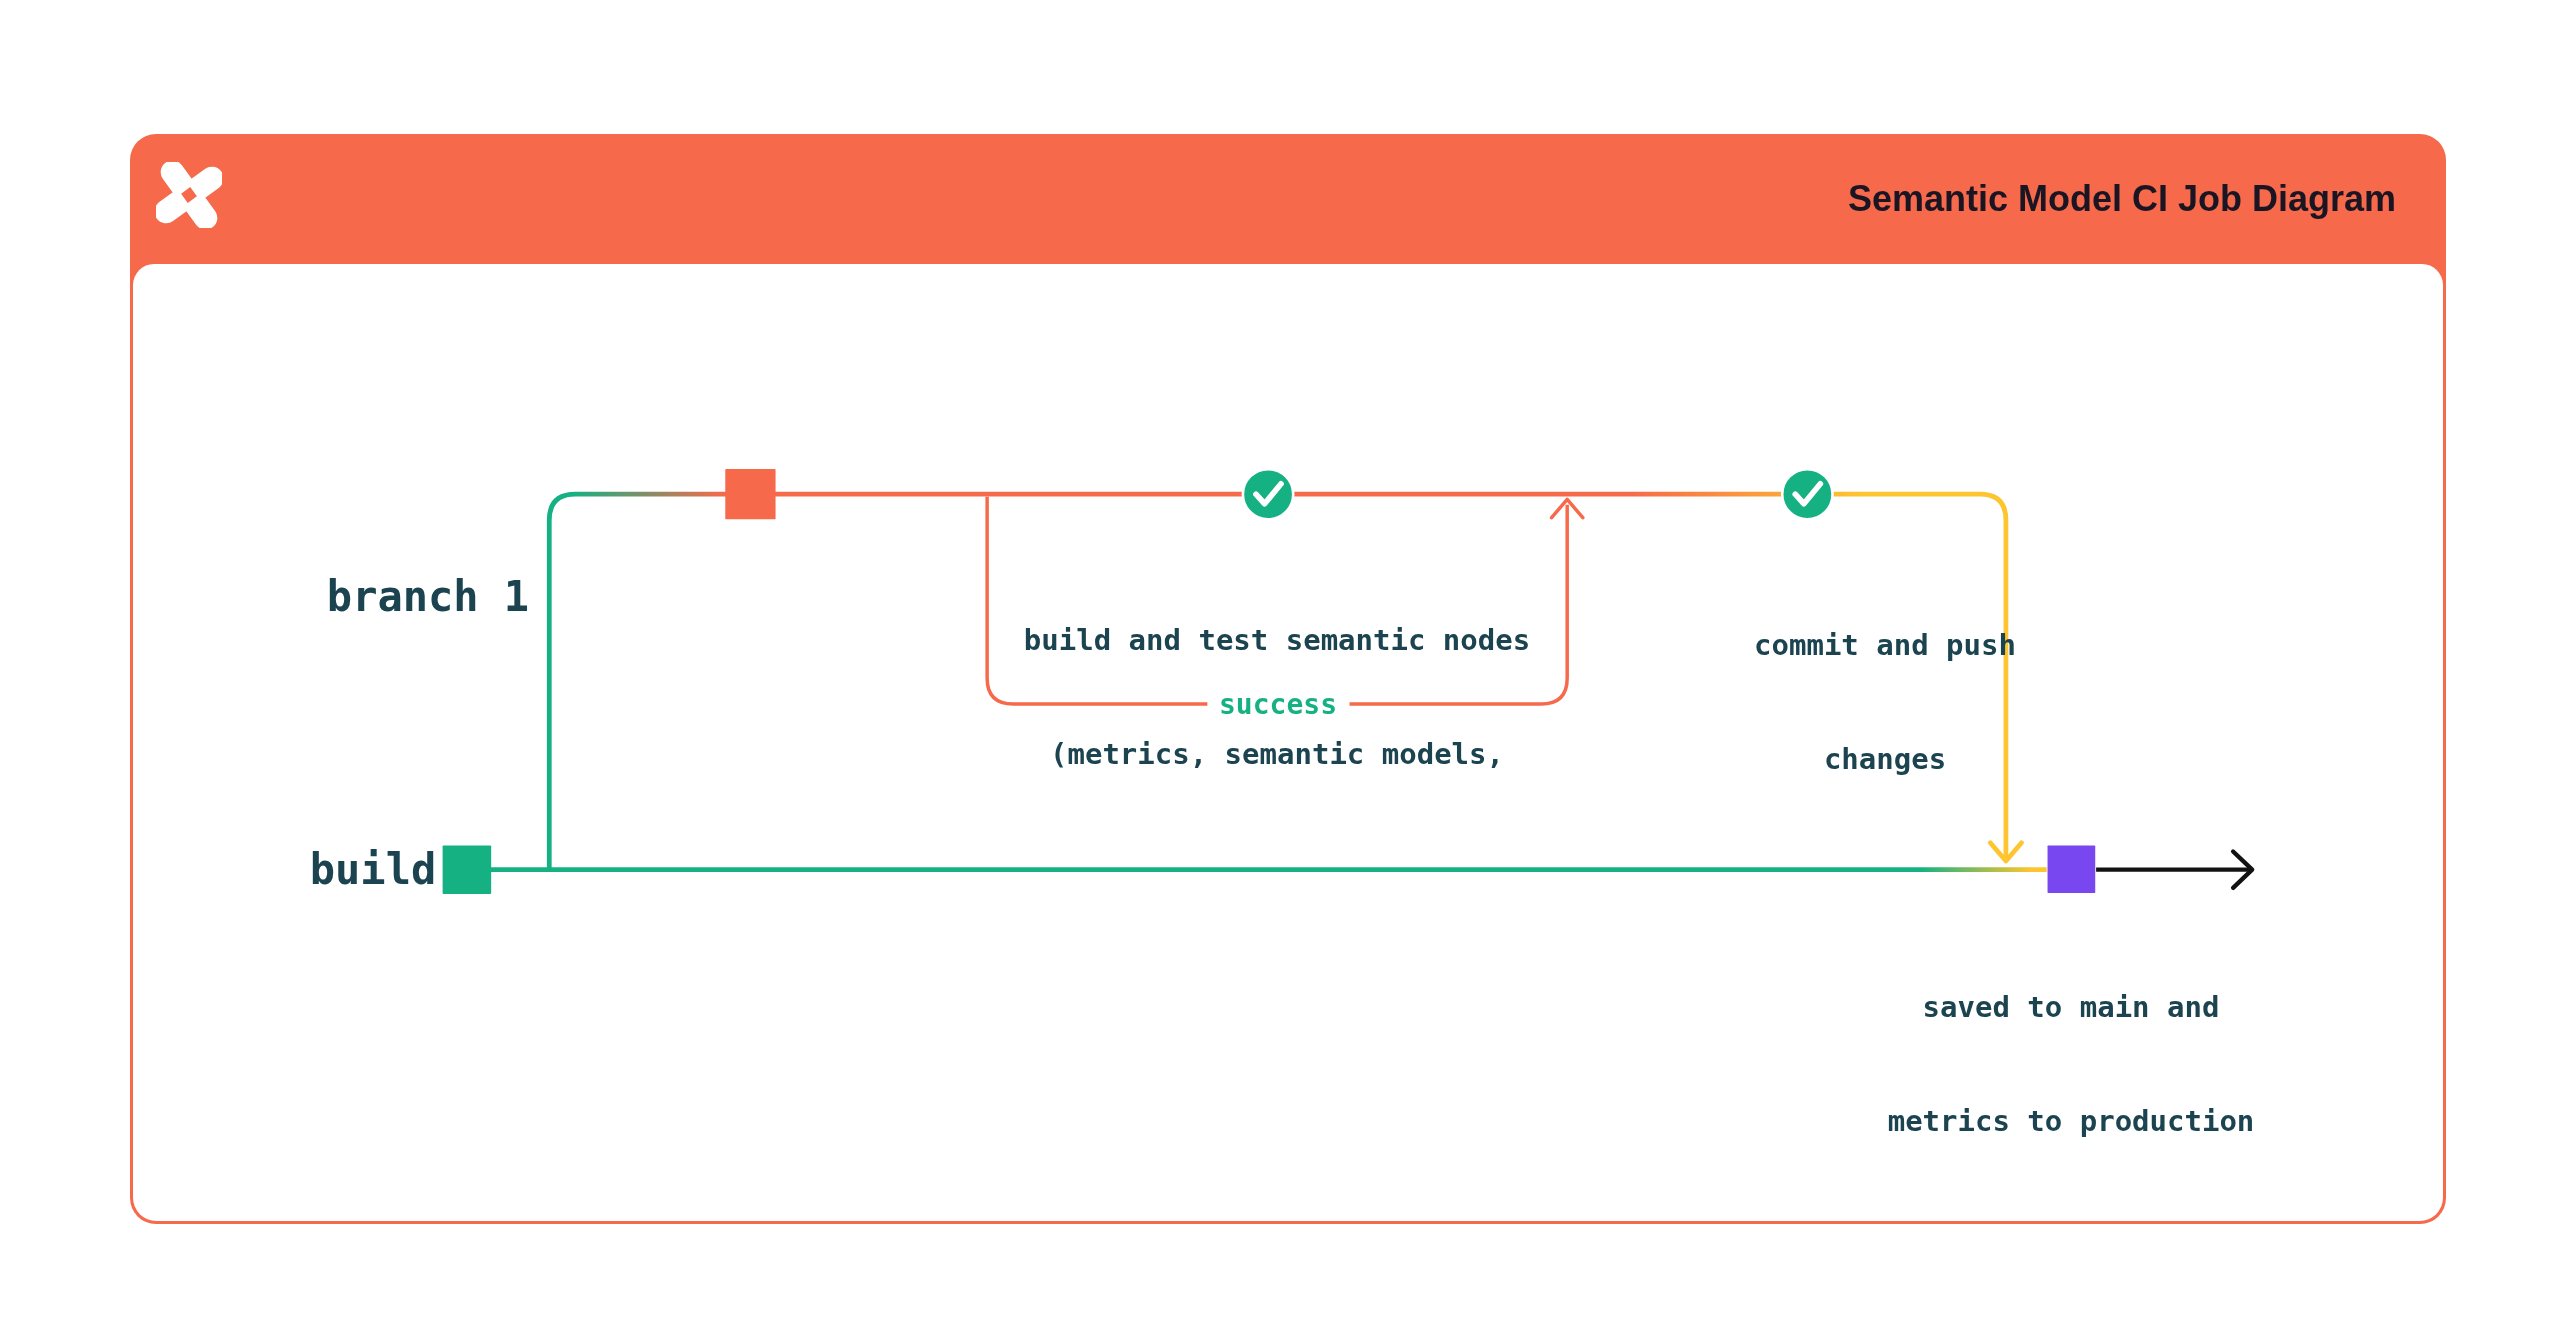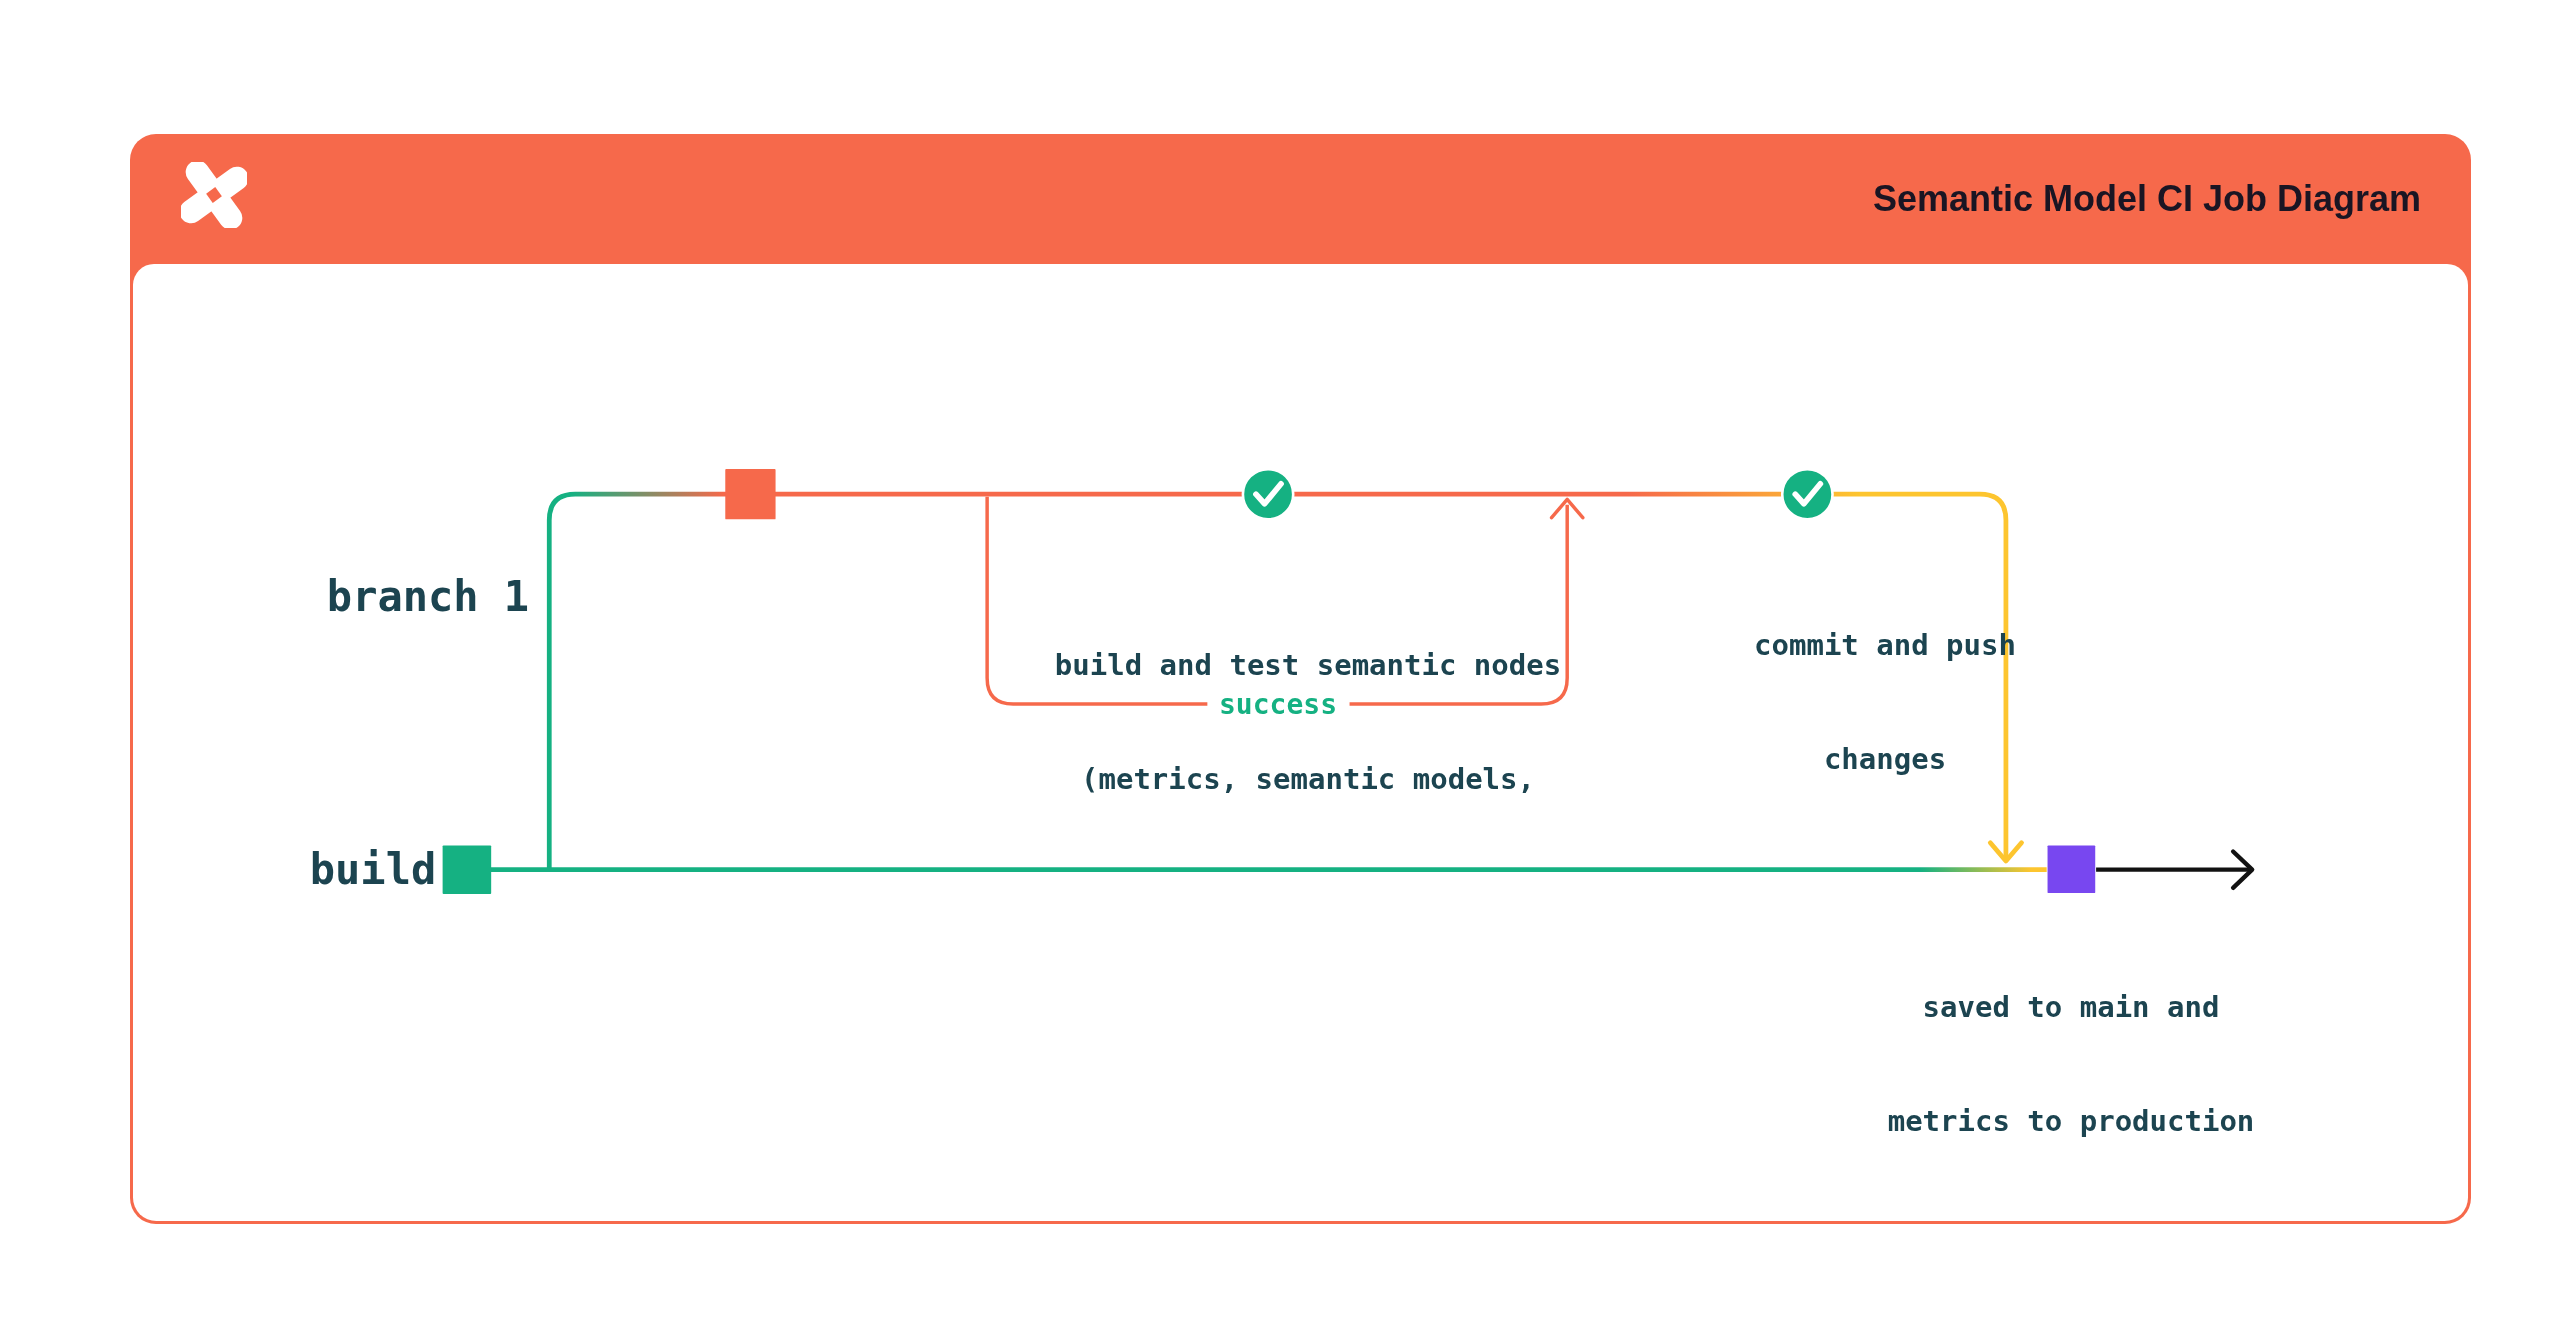--- a/index.html
+++ b/index.html
@@ -1,19 +1,19 @@
 <!DOCTYPE html>
 <html style="--page_bg: #FFFFFF; --card_bg: #FFFFFF; --orange: #F6694B; --teal: #15B182; --yellow: #FDC52F; --purple: #7847F0; --ink: #1C4450; --title_ink: #1A1523; --black: #121212; --white: #FFFFFF;font-size:14px"><head>
 <meta charset="utf-8">
 <style>
   html,body{margin:0;padding:0;background:#ffffff;}
   #page{position:relative;width:2576px;height:1324px;background:var(--page_bg);overflow:hidden;
         font-family:"DejaVu Sans Mono","Liberation Mono",monospace;}
   #card{position:absolute;left:130px;top:134px;width:2316px;height:1090px;
-        background:var(--orange);border-radius:26px;padding-left:25px;}
+        background:var(--orange);border-radius:26px;}
   #card-header{position:relative;height:130px;}
   #logo{position:absolute;left:26px;top:28px;width:66px;height:66px;}
   #card-title{position:absolute;right:50px;top:0;height:130px;line-height:130px;
         font-family:"Liberation Sans","DejaVu Sans",sans-serif;font-weight:bold;
         font-size:36px;color:var(--title_ink);}
   #card-body{position:absolute;left:2.6px;right:2.6px;top:130px;bottom:2.6px;background:var(--card_bg);
         border-radius:21px 21px 23.4px 23.4px;}
   #diagram-svg{position:absolute;left:0;top:0;width:2576px;height:1324px;}
   .lbl{position:absolute;transform:translateX(-50%);text-align:center;white-space:pre;
        font-weight:bold;color:var(--ink);}
@@ -79,21 +79,21 @@
     </g>
     <g>
       <circle cx="2084" cy="570" r="29" style="fill:var(--teal);stroke:var(--white);stroke-width:3"></circle>
       <path d="M 2070 570 L 2080 581 L 2099 558" fill="none" style="stroke:var(--white)" stroke-width="6.5" stroke-linecap="round" stroke-linejoin="round"></path>
     </g>
   </svg>
 
   <div class="lbl track" style="left:428px;top:576px;">branch 1</div>
   <div class="lbl track" style="left:373px;top:849px;">build</div>
 
-  <div class="lbl step" style="left:1277px;top:570px;margin-left:31px;">
+  <div class="lbl step" style="left:1277px;top:545px;">
     <div>build and test semantic nodes</div>
     <div>(metrics, semantic models,</div>
   </div>
   <div class="lbl step" style="left:1885px;top:550px;">
     <div>commit and push</div>
     <div>changes</div>
   </div>
   <div class="lbl step" style="left:2071px;top:912px;">
     <div>saved to main and</div>
     <div>metrics to production</div>

